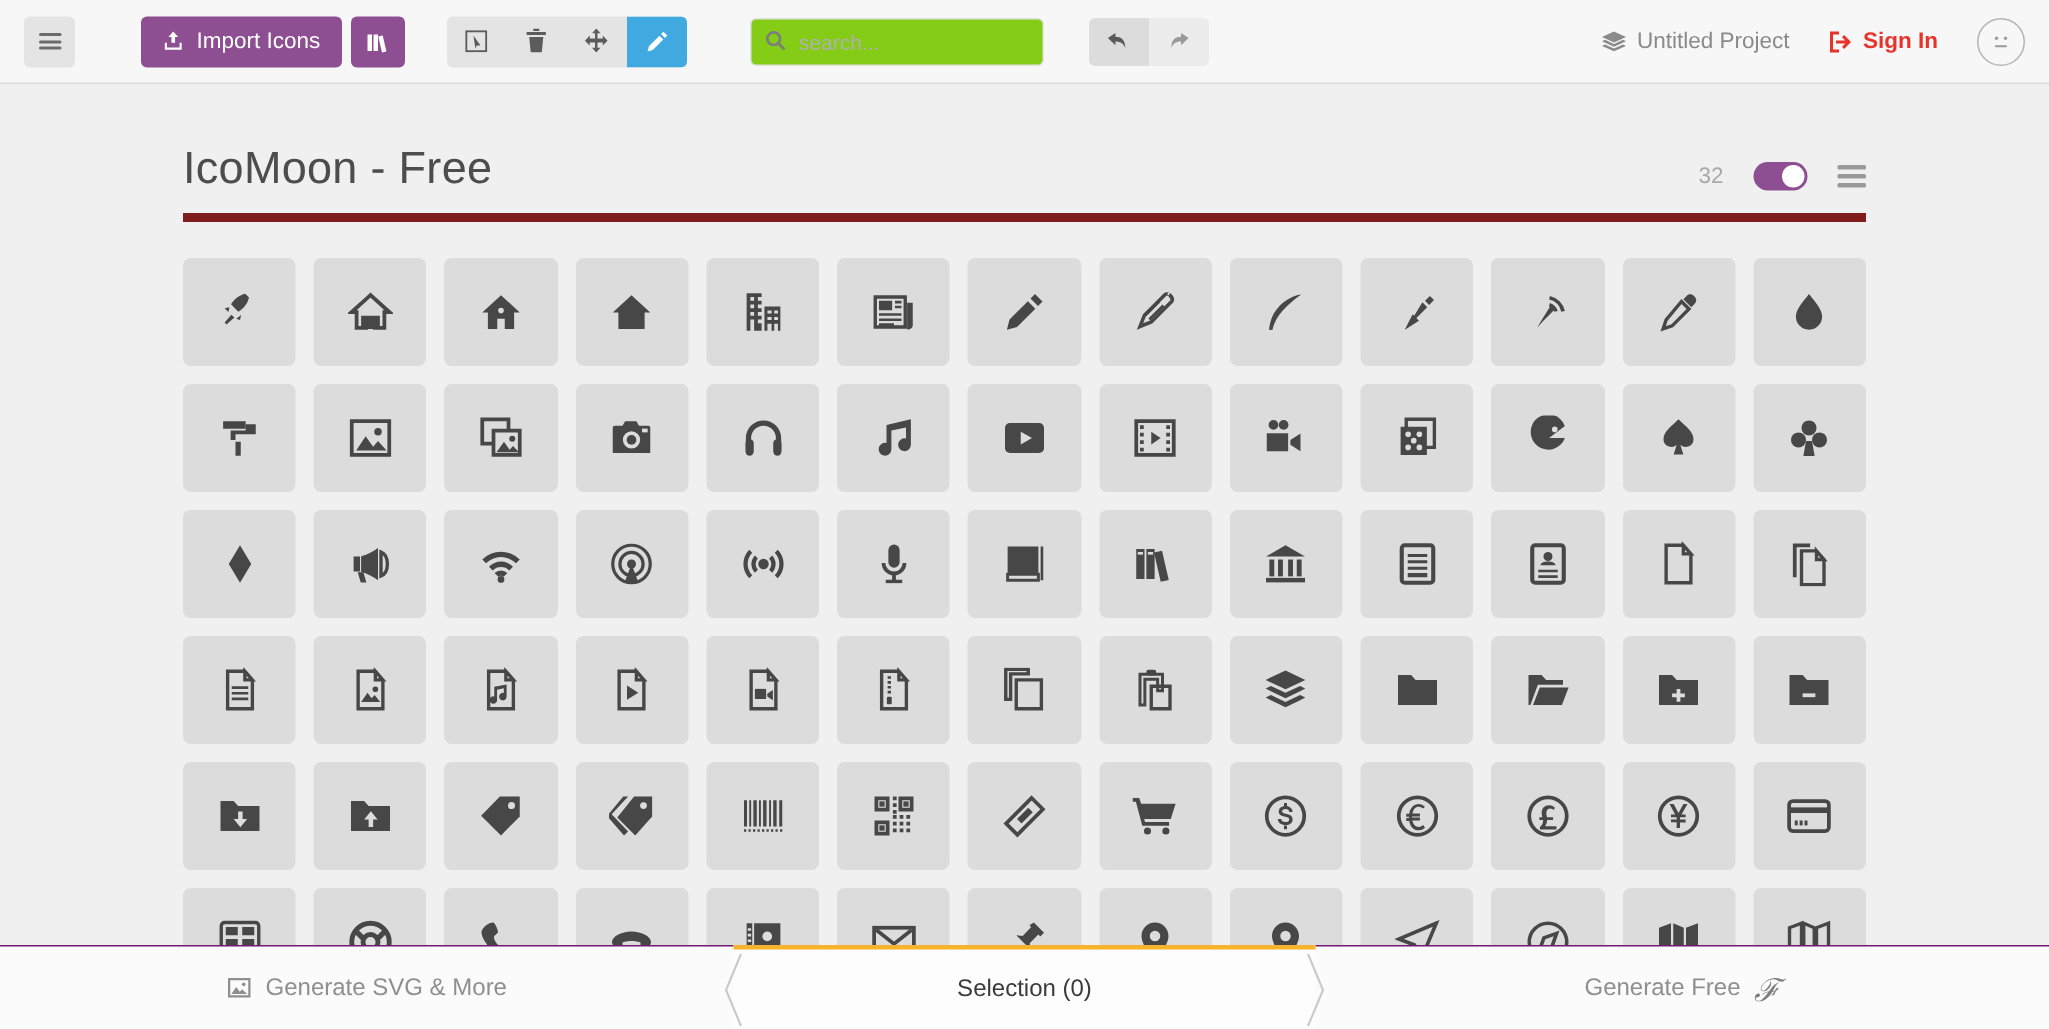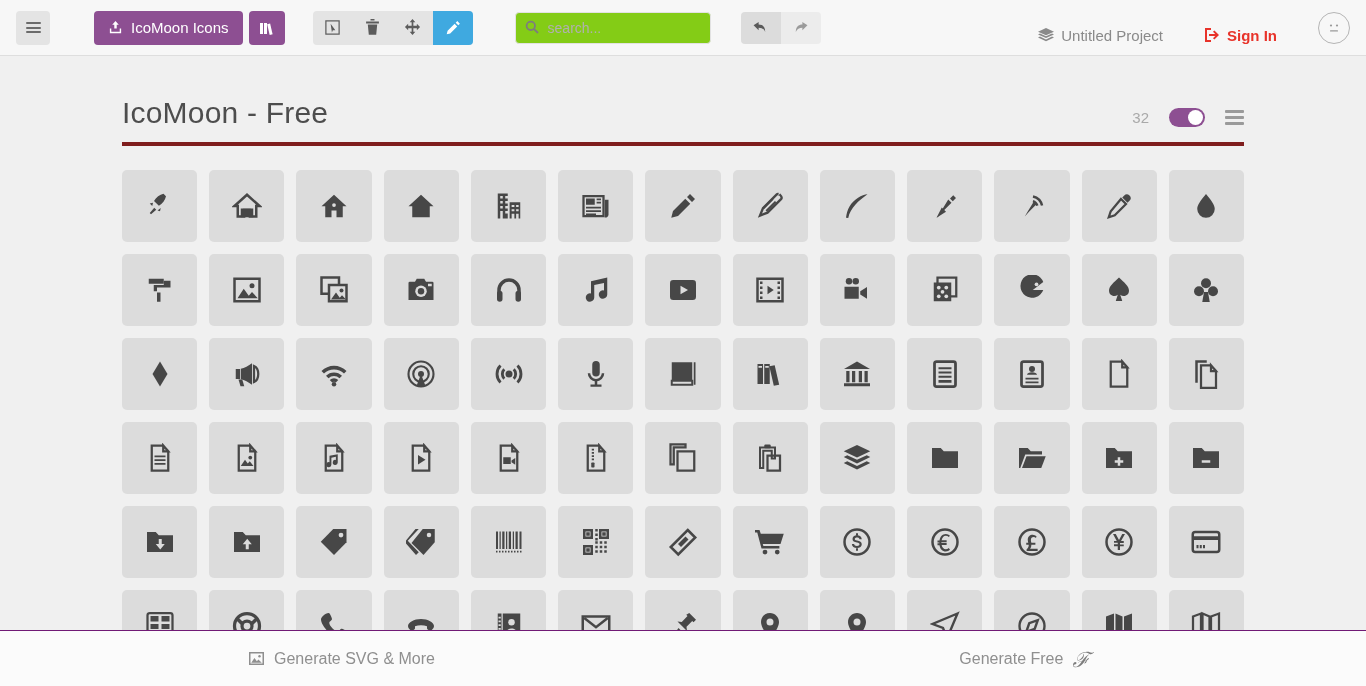--- a/index.html
+++ b/index.html
@@ -61,41 +61,41 @@
   .undo-group {
     display: flex; margin-left: 30px; height: 32px;
     border-radius: 4px; overflow: hidden;
   }
   .undo-btn {
     width: 40px; height: 32px; border: none; cursor: pointer;
     display: flex; align-items: center; justify-content: center;
     background: #ececec; color: #9a9a9a;
   }
   .undo-btn.enabled { background: #dcdcdc; color: #5a5a5a; }
-  .tb-right { margin-left: auto; display: flex; align-items: flex-end; gap: 41px; }
+  .tb-right { margin-left: auto; display: flex; align-items: center; gap: 26px; }
   .tb-link {
     display: flex; align-items: center; gap: 7px;
     color: #8a8a8a; font-size: 15px; cursor: pointer;
   }
   .tb-link.signin { color: #e8332a; font-weight: bold; }
   .avatar-ring {
     width: 32px; height: 32px; border-radius: 50%;
     border: 1.6px solid #b5b5b5; color: #9a9a9a;
     display: flex; align-items: center; justify-content: center;
     cursor: pointer;
   }
   
   .main {
     position: absolute; top: 56px; left: 0; right: 0; bottom: 0;
     background: #f0f0f0; overflow: hidden;
   }
   .set-wrap { width: 1122px; margin: 0 auto; padding-top: 40px; }
   .set-head {
     display: flex; align-items: flex-end;
-    border-bottom: 4px solid #7f1d1d;
+    border-bottom: 6px solid #7f1d1d;
     padding-bottom: 12px;
     justify-content: flex-end;
   }
   .set-title {
     font-size: 30px; color: #4d4d4d; font-weight: normal;
     letter-spacing: 0.2px;
   }
   .set-head-right { margin-left: auto; display: flex; align-items: center; gap: 20px; padding-bottom: 2px; }
   .set-count { color: #a9a9a9; font-size: 15px; }
   .toggle {
@@ -170,21 +170,21 @@
           <i></i>
           <i></i>
         </span>
     </button>
     <span class="gap-lg"></span>
     <button class="btn-purple">
       <svg width="15" height="15" viewBox="0 0 16 16" fill="currentColor">
         <path d="M8 1L4.5 5h2.2v4h2.6V5h2.2z"></path>
           <path d="M2 9v5h12V9h-1.5v3.5h-9V9z"></path>
       </svg>
-      <span>IcoMoon Icons</span>
+      <span>Import Icons</span>
     </button>
     <button class="btn-purple square">
       <svg width="16" height="16" viewBox="0 0 16 16" fill="currentColor">
         <rect x="1" y="3" width="3" height="11"></rect>
           <rect x="5" y="3" width="3" height="11"></rect>
         <rect x="9.4" y="3.8" width="3" height="11" transform="rotate(-13 10.9 9.3)"></rect>
       </svg>
     </button>
 
     <div class="seg-group">
@@ -804,18 +804,31 @@
 <div class="footer">
   <div class="foot-pane">
     <svg width="17" height="15" viewBox="0 0 18 16" fill="currentColor">
       <path d="M1 1h16v14H1zm1.6 1.6v10.8h12.8V2.6z"></path>
       <circle cx="12.2" cy="5.6" r="1.3"></circle>
         <path d="M3.4 12.4l3.4-5 2.6 3.4 1.6-1.8 3.6 3.4z"></path>
     </svg>
     <span class="foot-label">Generate SVG &amp; More</span>
   </div>
 
+  <div class="foot-pane center">
+    <span class="chevron left">
+      <svg width="22" height="56" viewBox="0 0 22 56" fill="none" stroke="currentColor" stroke-width="1.4">
+        <path d="M16 4L6 28l10 24"></path>
+      </svg>
+    </span>
+    <span class="foot-label">Selection (0)</span>
+    <span class="chevron right">
+      <svg width="22" height="56" viewBox="0 0 22 56" fill="none" stroke="currentColor" stroke-width="1.4">
+        <path d="M6 4l10 24L6 52"></path>
+      </svg>
+    </span>
+  </div>
 
   <div class="foot-pane">
     <span class="foot-label">Generate Free</span>
     <span class="gen-font-f">ℱ</span>
   </div>
 </div>
 
 </body></html>

